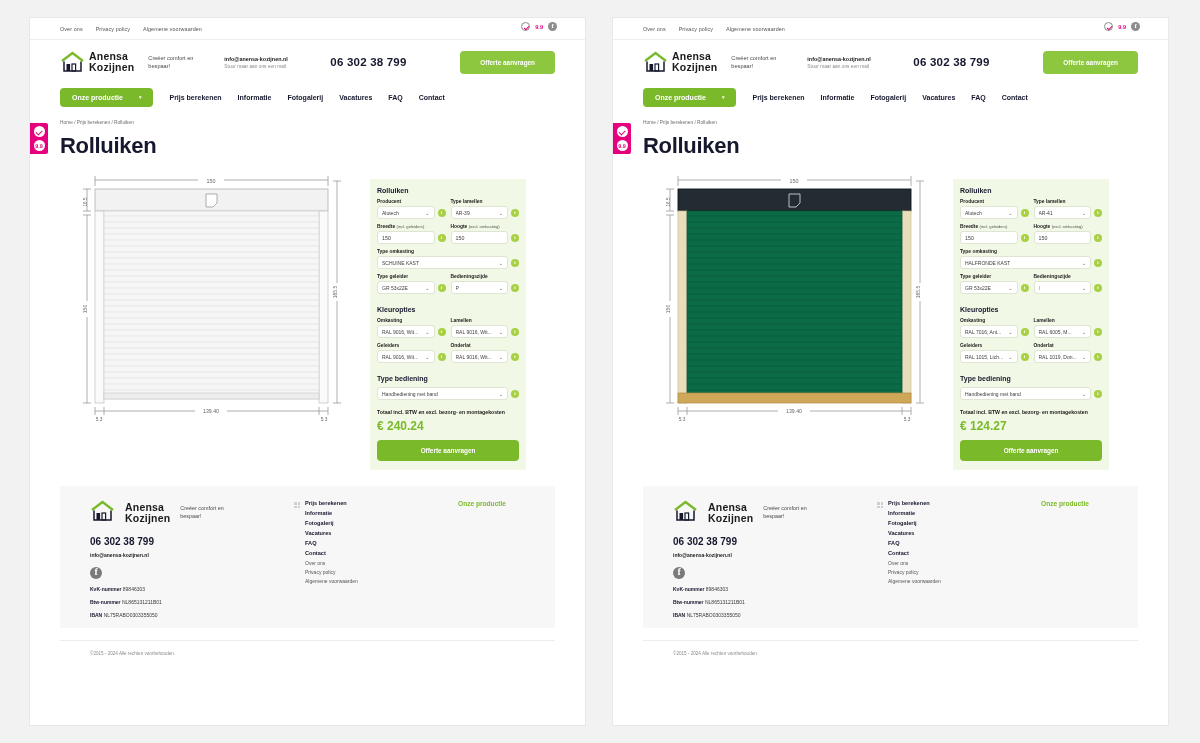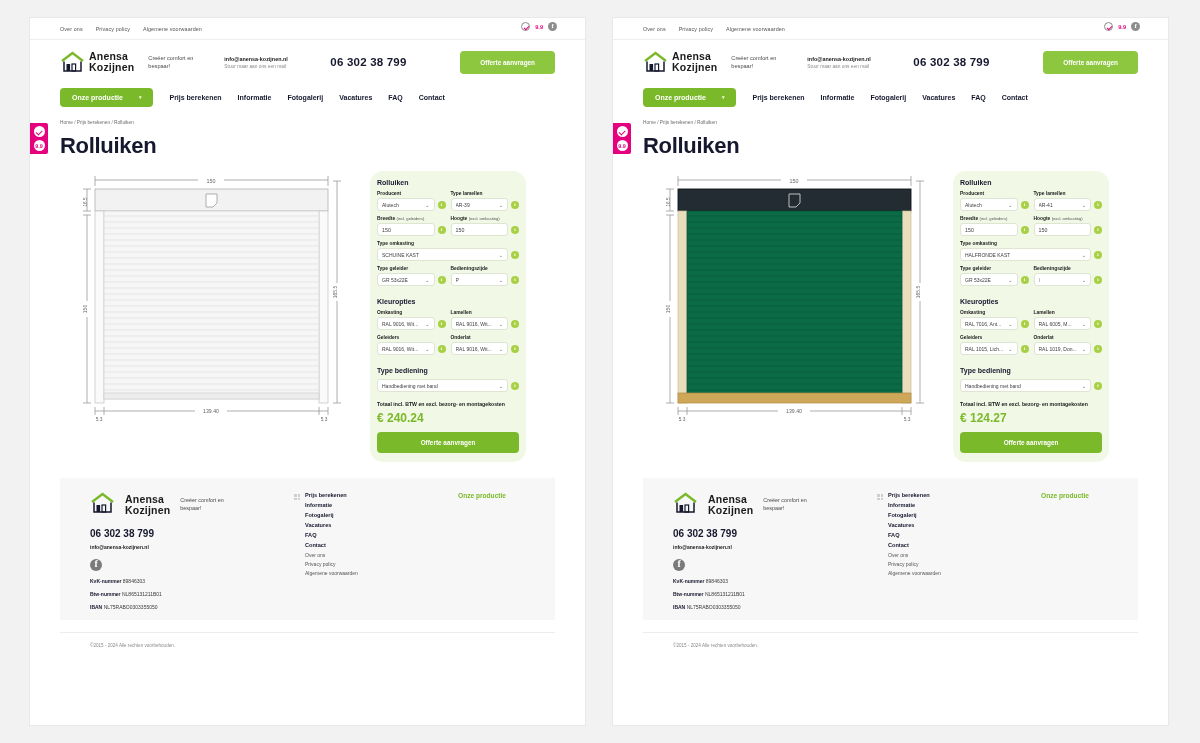--- a/index.html
+++ b/index.html
@@ -64,22 +64,22 @@
   .title { font-size:22px; font-weight:bold; color:#16182e; letter-spacing:-.3px; margin-bottom:12px;}
 
   .content { display:flex; gap:10px; }
 
   
   .drawing { width:300px; height:260px; position:relative; }
   .drawing svg { display:block; }
 
   
   .panel {
-     width:156px; background:#f2f8e6; border-radius:13px; padding:8px 7px 9px 7px;
-     font-size:5.2px; color:#1a1a1a;
+     width:156px; background:#f2f8e6; border-radius:0; padding:8px 7px 9px 7px;
+     font-size:5.2px; color:#1a1a1a;margin-top:8px;
   }
   .panel h3 { font-size:7px; font-weight:bold; color:#16182e; margin-bottom:5px;}
   .panel h4 { font-size:7px; font-weight:bold; color:#16182e; margin:7px 0 5px 0;}
   .fgrid { display:flex; gap:5px; }
   .fgrid > .field { flex:1; min-width:0;}
   .field { margin-bottom:5px; }
   .flabel { font-size:4.9px; font-weight:bold; color:#1a1a1a; margin-bottom:2px; display:block;}
   .flabel em { font-style:normal; font-weight:normal; font-size:4.1px; color:#555;}
   .frow { display:flex; align-items:center; gap:3px;}
   .sel {

